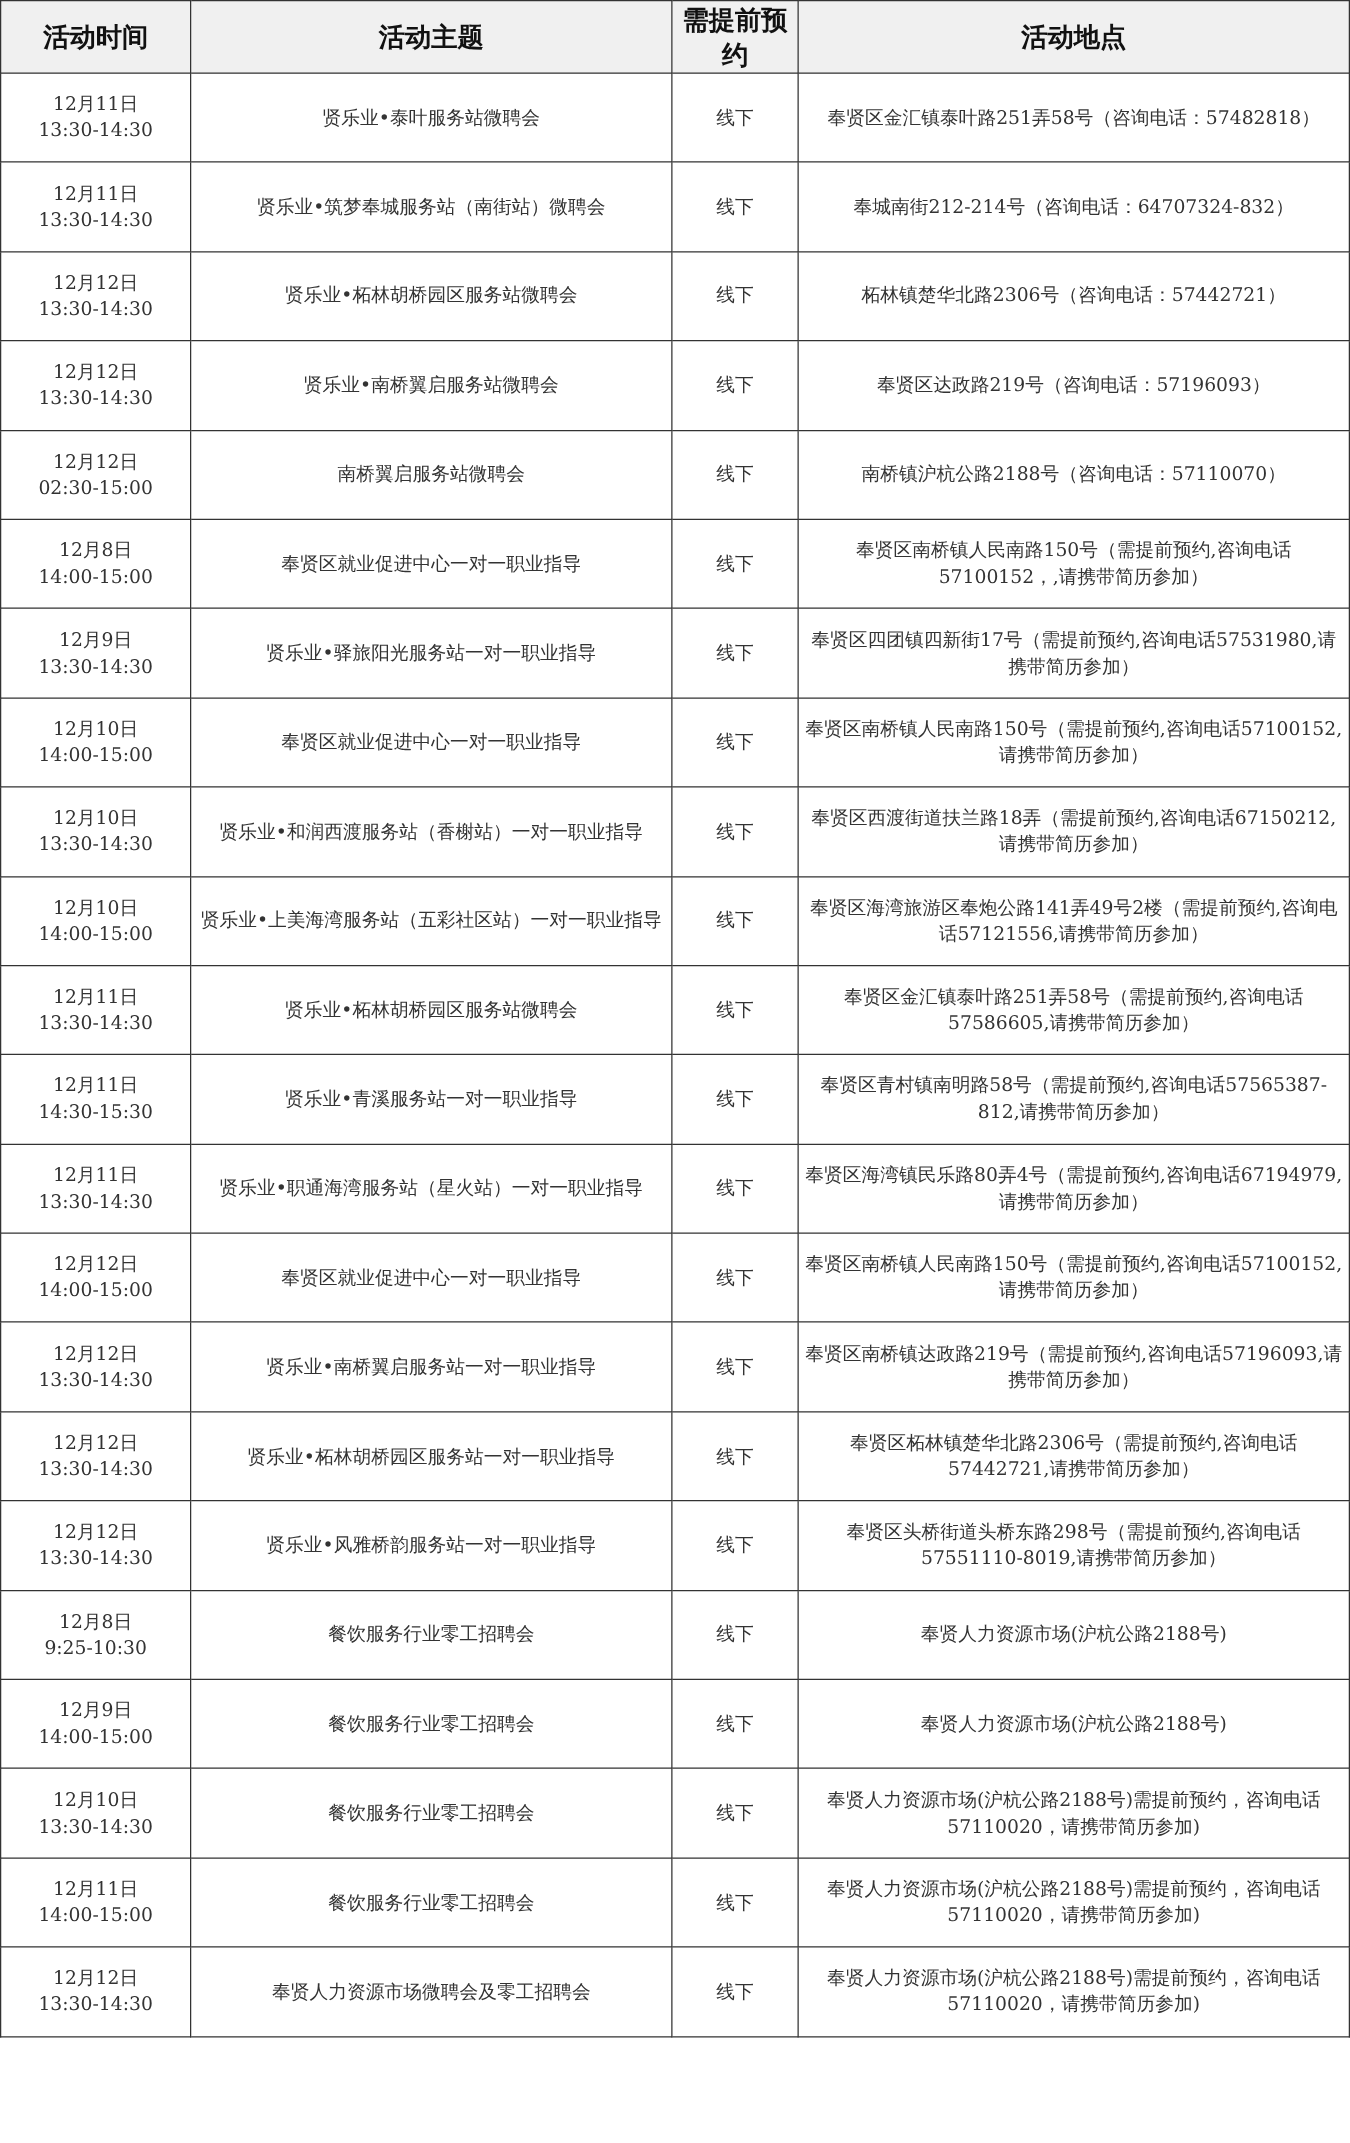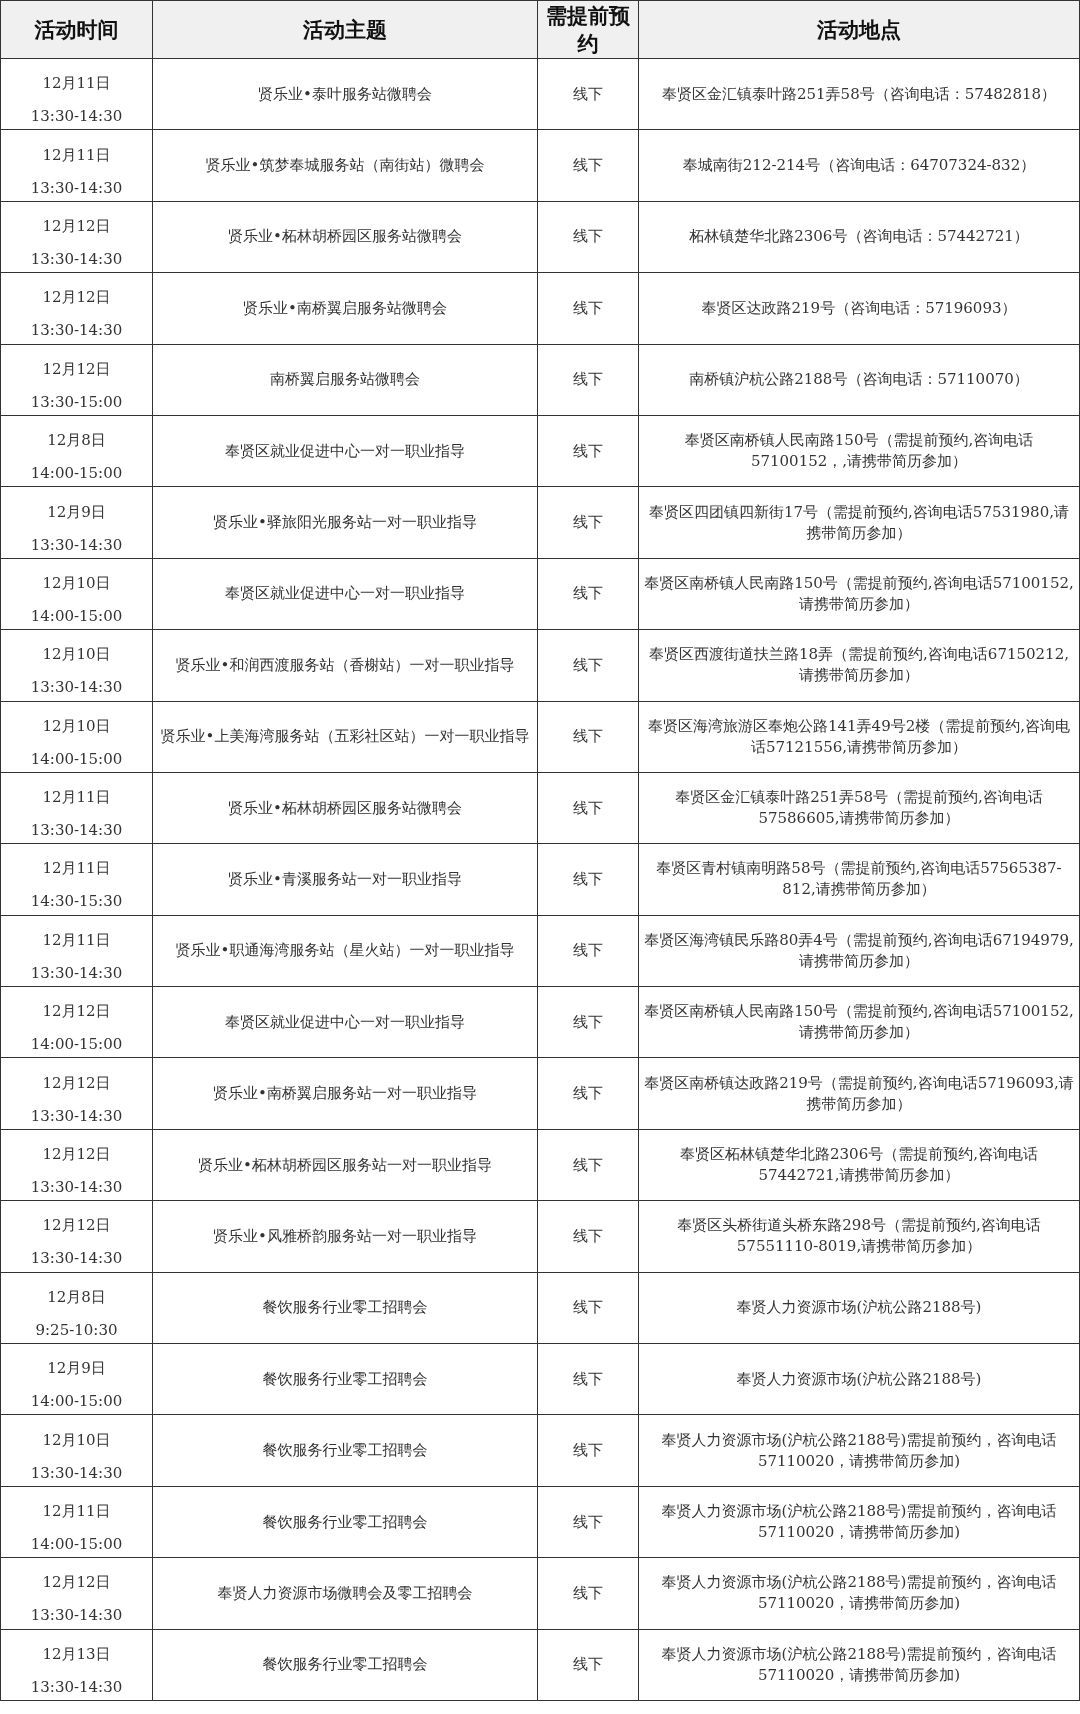--- a/index.html
+++ b/index.html
@@ -40,21 +40,20 @@
     }
     table.schedule tbody td {
       height: 71.4px;
       font-size: 15px;
       line-height: 21px;
       color: #333333;
     }
     .time-line {
       display: block;
       white-space: nowrap;
-      margin-top: 12px;
     }
   </style>
 </head>
 <body>
 
 <table class="schedule">
   <colgroup>
     <col class="c-time">
     <col class="c-topic">
     <col class="c-mode">
@@ -101,21 +100,21 @@
           <span class="time-line">12月12日</span>
           <span class="time-line">13:30-14:30</span>
         </td>
         <td>贤乐业•南桥翼启服务站微聘会</td>
         <td>线下</td>
         <td>奉贤区达政路219号（咨询电话：57196093）</td>
       </tr>
       <tr>
         <td>
           <span class="time-line">12月12日</span>
-          <span class="time-line">13:30-15:00</span>
+          <span class="time-line">02:30-15:00</span>
         </td>
         <td>南桥翼启服务站微聘会</td>
         <td>线下</td>
         <td>南桥镇沪杭公路2188号（咨询电话：57110070）</td>
       </tr>
       <tr>
         <td>
           <span class="time-line">12月8日</span>
           <span class="time-line">14:00-15:00</span>
         </td>
@@ -257,26 +256,17 @@
         <td>餐饮服务行业零工招聘会</td>
         <td>线下</td>
         <td>奉贤人力资源市场(沪杭公路2188号)需提前预约，咨询电话57110020，请携带简历参加)</td>
       </tr>
       <tr>
         <td>
           <span class="time-line">12月12日</span>
           <span class="time-line">13:30-14:30</span>
         </td>
         <td>奉贤人力资源市场微聘会及零工招聘会</td>
-        <td>线下</td>
-        <td>奉贤人力资源市场(沪杭公路2188号)需提前预约，咨询电话57110020，请携带简历参加)</td>
-      </tr>
-      <tr>
-        <td>
-          <span class="time-line">12月13日</span>
-          <span class="time-line">13:30-14:30</span>
-        </td>
-        <td>餐饮服务行业零工招聘会</td>
         <td>线下</td>
         <td>奉贤人力资源市场(沪杭公路2188号)需提前预约，咨询电话57110020，请携带简历参加)</td>
       </tr>
     </tbody>
 </table>
 
 </body></html>

